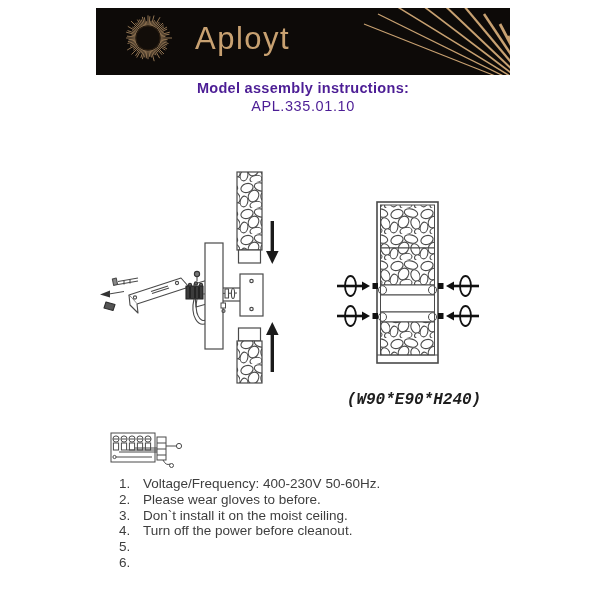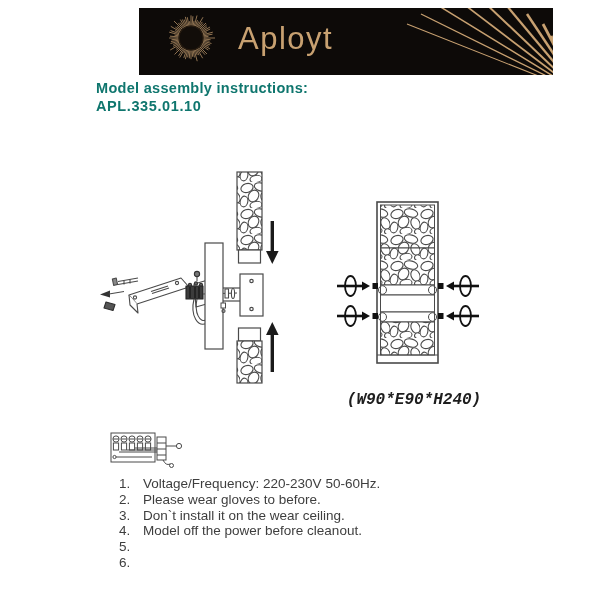--- a/index.html
+++ b/index.html
@@ -1,27 +1,27 @@
 <!DOCTYPE html>
 <html><head>
 <meta charset="utf-8">
 <style>
   html,body{margin:0;padding:0;background:#ffffff;}
   .canvas{position:relative;width:600px;height:600px;background:#ffffff;overflow:hidden;
           font-family:"Liberation Sans",sans-serif;}
   
-  .header{position:absolute;left:96px;top:8px;width:414px;height:67px;background:#0d0a08;overflow:hidden;margin-left:43px;}
+  .header{position:absolute;left:96px;top:8px;width:414px;height:67px;background:#0d0a08;overflow:hidden;}
   .sunburst-svg{position:absolute;left:26px;top:4px;}
   .brand{position:absolute;left:99px;top:13px;font-size:31px;font-weight:400;color:#c8a171;
          letter-spacing:1.5px;}
   .rays-svg{position:absolute;left:0;top:0;}
   
-  .title-wrap{position:absolute;left:96px;top:80px;width:414px;color:#0f766e;}
+  .title-wrap{position:absolute;left:96px;top:80px;width:414px;text-align:center;color:#4c1d95;}
   .title-line{font-size:14.5px;font-weight:600;letter-spacing:.3px;line-height:17px;}
-  .model-line{font-size:14.5px;font-weight:700;letter-spacing:.6px;line-height:17px;margin-top:1px;}
+  .model-line{font-size:14.5px;font-weight:400;letter-spacing:.6px;line-height:17px;margin-top:1px;}
   
   .main-svg{position:absolute;left:90px;top:150px;}
   .dims{position:absolute;left:340px;top:391px;width:148px;text-align:center;
         font-family:"Liberation Mono",monospace;font-weight:700;font-size:16px;color:#1e1e1e;font-style:italic;}
   .wiring-svg{position:absolute;left:106px;top:426px;}
   
   .list{position:absolute;left:119px;top:476px;width:392px;color:#3e3e3e;font-size:13.5px;}
   .li{display:flex;line-height:15.8px;}
   .num{width:15px;flex:none;text-align:left;}
   .txt{margin-left:9px;white-space:nowrap;}
@@ -286,33 +286,33 @@
       <line x1="166" y1="446" x2="176" y2="446"></line>
       <circle cx="179" cy="446" r="2.6"></circle>
       <path d="M163,460 q3,6 7,4"></path>
       <circle cx="171.5" cy="465.5" r="2"></circle>
     </g>
   </svg>
 
   <div class="list">
     <div class="li">
       <span class="num">1.</span>
-      <span class="txt">Voltage/Frequency: 220-230V 50-60Hz.</span>
+      <span class="txt">Voltage/Frequency: 400-230V 50-60Hz.</span>
     </div>
     <div class="li">
       <span class="num">2.</span>
       <span class="txt">Please wear gloves to before.</span>
     </div>
     <div class="li">
       <span class="num">3.</span>
-      <span class="txt">Don`t install it on the wear ceiling.</span>
+      <span class="txt">Don`t install it on the moist ceiling.</span>
     </div>
     <div class="li">
       <span class="num">4.</span>
-      <span class="txt">Model off the power before cleanout.</span>
+      <span class="txt">Turn off the power before cleanout.</span>
     </div>
     <div class="li">
       <span class="num">5.</span>
     </div>
     <div class="li">
       <span class="num">6.</span>
     </div>
   </div>
 
 </div>

